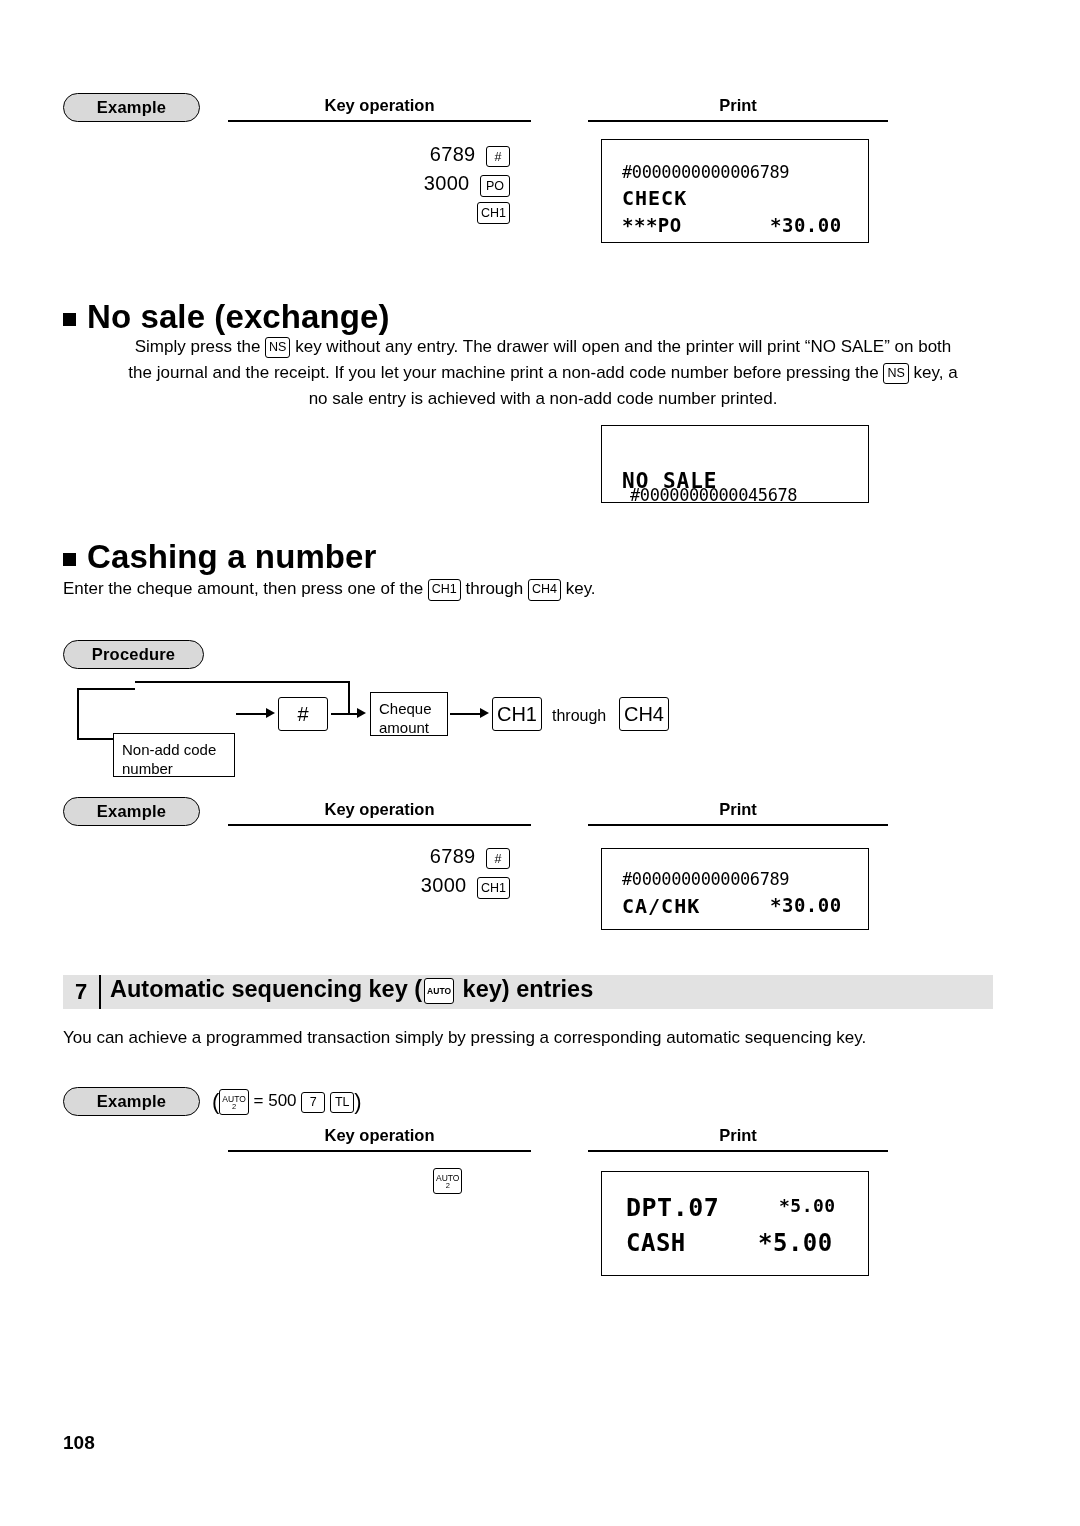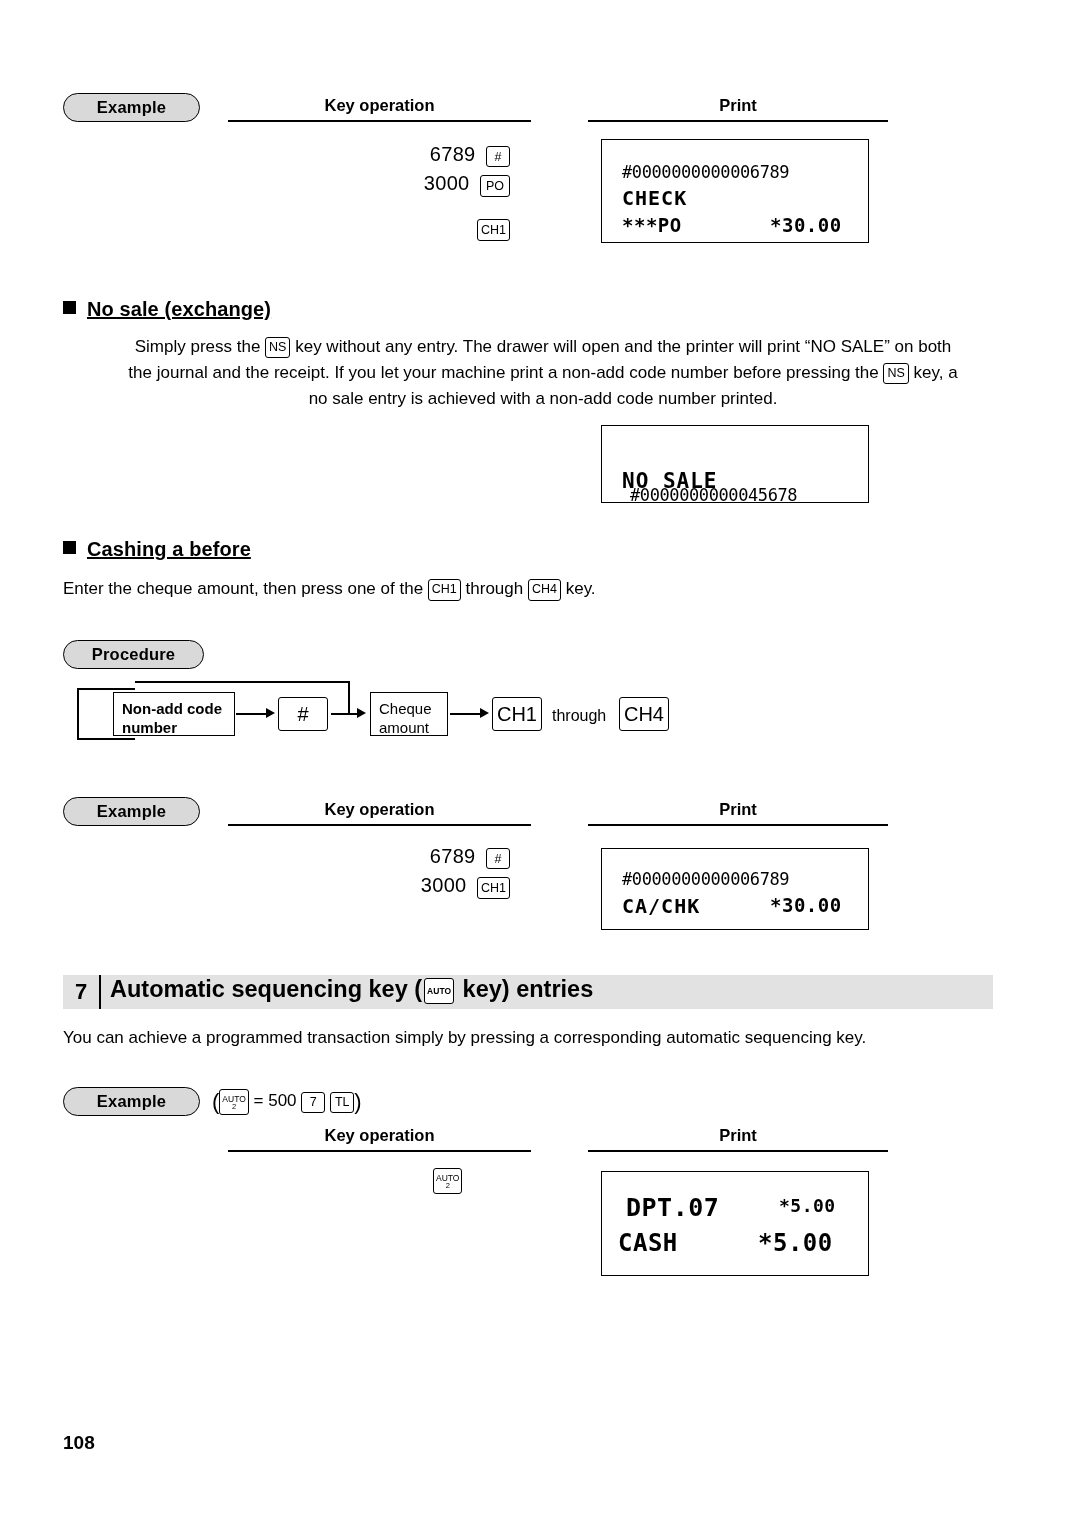--- a/index.html
+++ b/index.html
@@ -83,25 +83,24 @@
   }
   .print-line {
     white-space: pre;
     font-family: "DejaVu Sans Mono", monospace;
   }
   .body-text {
     font-size: 17px;
     line-height: 26px;
   }
   h2.sec {
-    font-size: 20px;
+    font-size: 33px;
     font-weight: bold;
     margin: 0;
     letter-spacing: .1px;
-    text-decoration: underline;
   }
   .sqmark {
     display: inline-block;
     width: 13px; height: 13px;
     background: #000;
     margin-right: 11px;
     vertical-align: 2px;
   }
   
   .chapbar {
@@ -137,21 +136,21 @@
     <span class="pill" style="width:137px;">Example</span>
   </div>
   <div class="colhead" style="position:absolute;left:228px;top:96px;width:303px;">Key operation</div>
   <div class="colhead" style="position:absolute;left:588px;top:96px;width:300px;">Print</div>
 
   <div style="position:absolute;left:380px;top:143px;width:130px;text-align:right;">
     <div style="margin-bottom:5px;white-space:nowrap;">
       <span class="entry">6789</span>
       <span class="keybox sm" style="margin-left:6px;">#</span>
     </div>
-    <div style="margin-bottom:22px;white-space:nowrap;text-align:right;">
+    <div style="margin-bottom:5px;white-space:nowrap;text-align:right;">
       <span class="entry">3000</span>
       <span class="keybox md" style="margin-left:6px;">PO</span>
     </div>
     <div style="white-space:nowrap;">
       <span class="keybox md">CH1</span>
     </div>
   </div>
 
   <div class="print-box" style="position:absolute;left:601px;top:139px;width:268px;height:104px;">
     <div class="print-line" style="position:absolute;left:20px;top:22px;font-size:17px;letter-spacing:-0.4px;">#0000000000006789</div>
@@ -173,38 +172,38 @@
     </div>
     <div>no sale entry is achieved with a non-add code number printed.</div>
   </div>
 
   <div class="print-box" style="position:absolute;left:601px;top:425px;width:268px;height:78px;">
     <div class="print-line" style="position:absolute;left:28px;top:19px;font-size:17px;letter-spacing:-0.4px;margin-top:40px;">#0000000000045678</div>
     <div class="print-line" style="position:absolute;left:20px;top:43px;font-size:21px;font-weight:bold;letter-spacing:1px;">NO SALE</div>
   </div>
 
   <h2 class="sec" style="position:absolute;left:63px;top:538px;">
-    <span class="sqmark"></span><span>Cashing a before</span>
+    <span class="sqmark"></span><span>Cashing a number</span>
   </h2>
 
   <div class="body-text" style="position:absolute;left:63px;top:576px;width:960px;white-space:nowrap;">
     <span>Enter the cheque amount, then press one of the </span><span class="keybox md">CH1</span><span> through </span><span class="keybox md">CH4</span><span> key.</span>
   </div>
 
   <div style="position:absolute;left:63px;top:640px;">
     <span class="pill" style="width:141px;">Procedure</span>
   </div>
 
   <div>
 
     <div class="arrow-line" style="left:77px;top:688px;width:2px;height:52px;"></div>
     <div class="arrow-line" style="left:77px;top:688px;width:58px;height:2px;"></div>
     <div class="arrow-line" style="left:77px;top:738px;width:58px;height:2px;"></div>
 
-    <div class="flowbox" style="position:absolute;left:113px;top:692px;width:122px;height:44px;font-weight:bold;">
+    <div class="flowbox" style="position:absolute;left:113px;top:733px;width:122px;height:44px;">
       <div>Non-add code</div>
       <div>number</div>
     </div>
 
     <div class="arrow-line" style="left:236px;top:713px;width:32px;height:2px;"></div>
     <div style="position:absolute;left:266px;top:708px;width:0;height:0;border-left:9px solid #000;border-top:5px solid transparent;border-bottom:5px solid transparent;"></div>
 
     <div class="keybox big" style="position:absolute;left:278px;top:697px;">#</div>
 
     <div class="arrow-line" style="left:135px;top:681px;width:215px;height:2px;"></div>
@@ -277,19 +276,19 @@
   <div style="position:absolute;left:433px;top:1168px;">
     <span class="keybox auto">
         <span>AUTO</span>
         <span class="sub">2</span>
       </span>
   </div>
 
   <div class="print-box" style="position:absolute;left:601px;top:1171px;width:268px;height:105px;">
     <div class="print-line" style="position:absolute;left:24px;top:21px;font-size:25px;font-weight:bold;letter-spacing:.5px;">DPT.07</div>
     <div class="print-line" style="position:absolute;left:177px;top:23px;font-size:18px;font-weight:bold;letter-spacing:.5px;">*5.00</div>
-    <div class="print-line" style="position:absolute;left:16px;top:57px;font-size:24px;font-weight:bold;letter-spacing:.5px;">CASH</div>
+    <div class="print-line" style="position:absolute;left:24px;top:57px;font-size:24px;font-weight:bold;letter-spacing:.5px;">CASH</div>
     <div class="print-line" style="position:absolute;left:156px;top:57px;font-size:24px;font-weight:bold;letter-spacing:.5px;">*5.00</div>
   </div>
 
   <div class="page-num" style="position:absolute;left:63px;top:1432px;">108</div>
 
 </div>
 
 </body></html>

